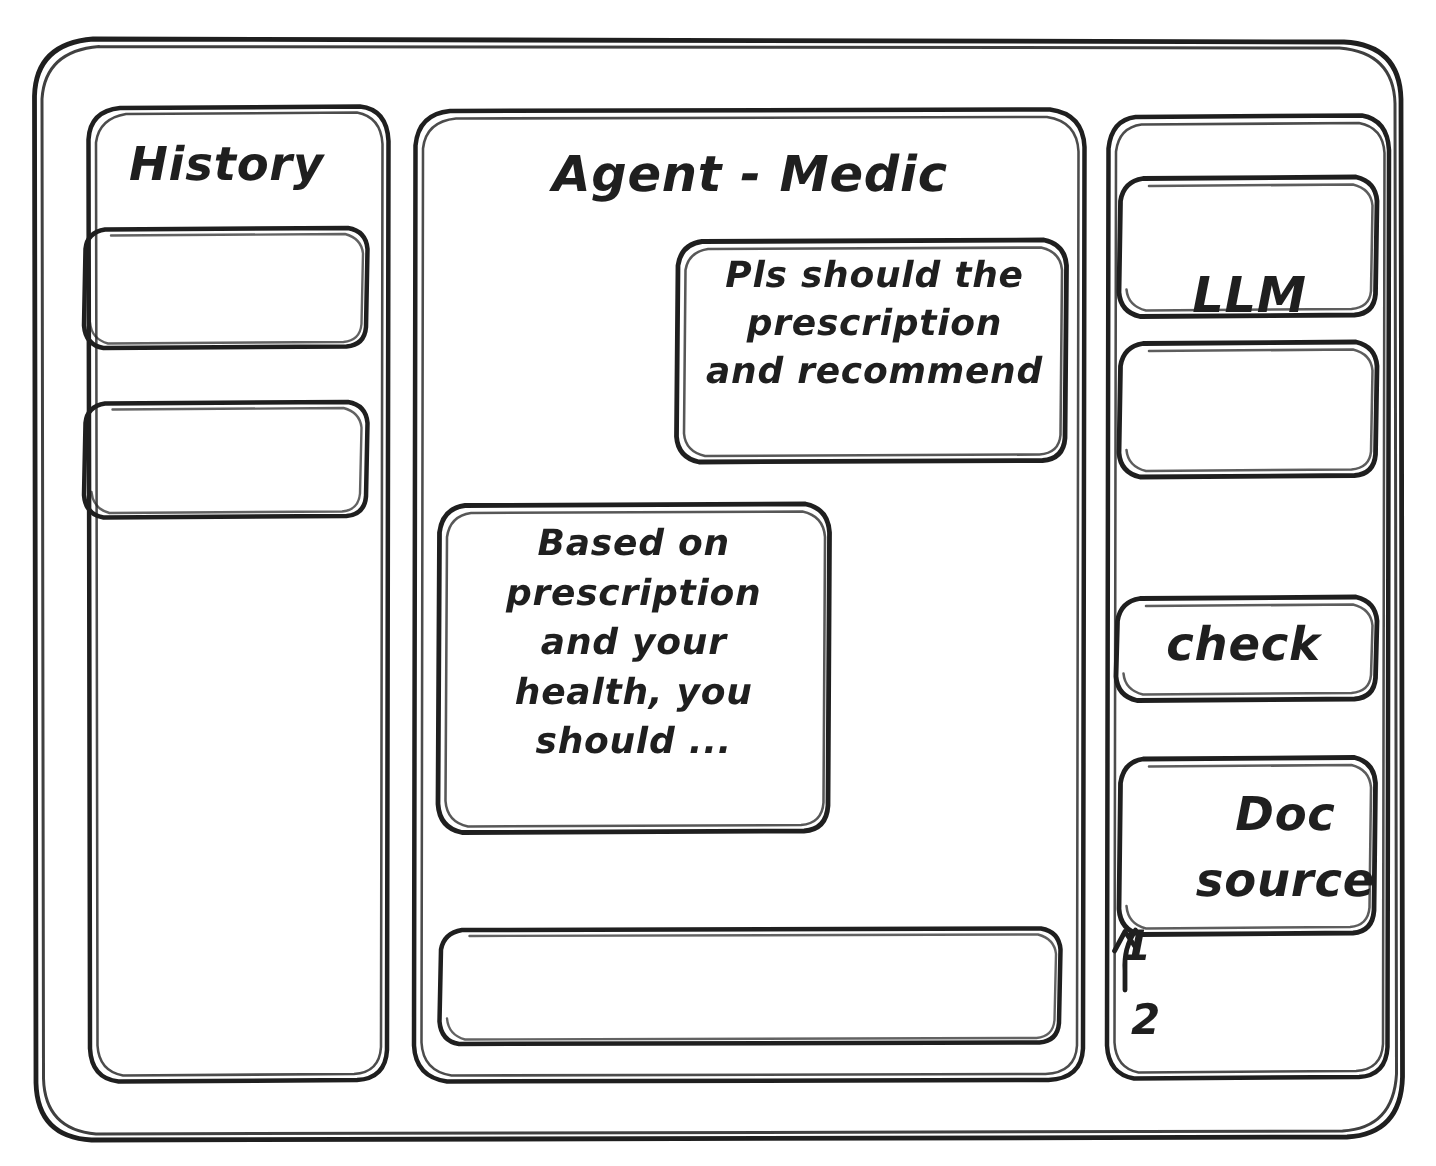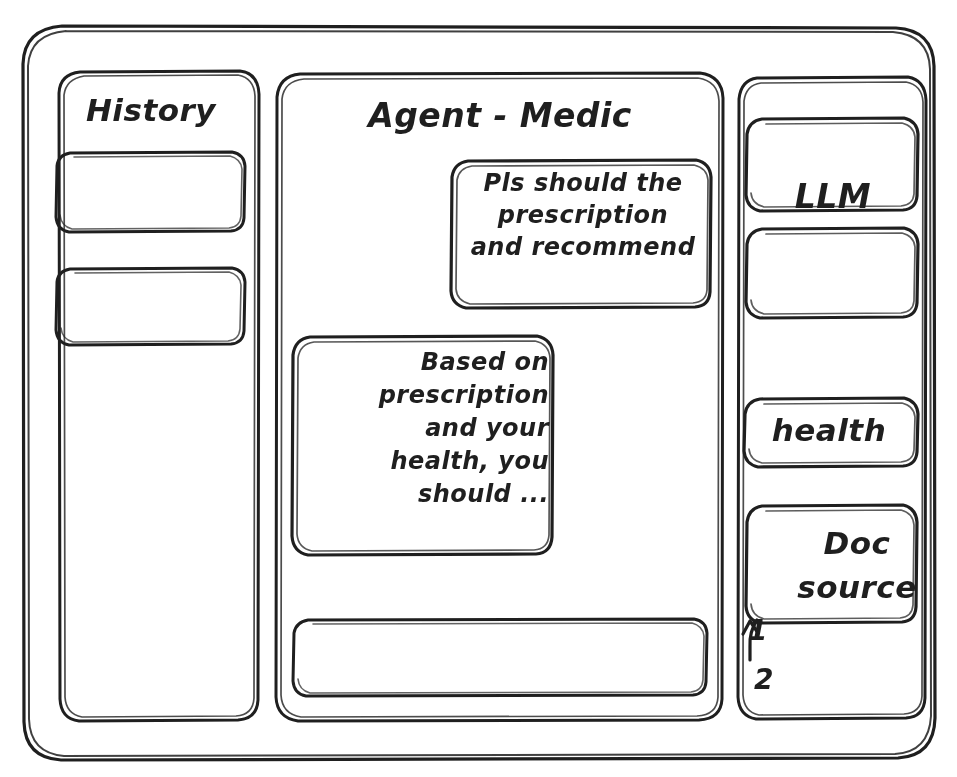--- a/index.html
+++ b/index.html
@@ -52,21 +52,21 @@
 
   #hist-title   { left: 58px;  top: 92px;  width: 186px; font-size: 31px; }
   #agent-title  { left: 290px; top: 96px;  width: 420px; font-size: 33px; }
 
   #bubble-user-txt {
     left: 458px; top: 168px; width: 250px;
     font-size: 24px; line-height: 1.33;
   }
   #bubble-bot-txt {
     left: 296px; top: 346px; width: 253px;
-    font-size: 24px; line-height: 1.37; text-align: right;
+    font-size: 24px; line-height: 1.37;
   }
 
   #tool-llm-txt     { left: 748px; top: 143px; width: 170px; font-size: 33px; margin-top: 34px; }
   #tool-ocr-txt     { left: 748px; top: 251px; width: 170px; font-size: 33px; }
   #tool-params-txt  { left: 745px; top: 412px; width: 168px; font-size: 31px; }
   #tool-doc-txt     { left: 746px; top: 521px; width: 166px; font-size: 31px; line-height: 1.42; padding-left: 28px; }
 
   #src-1 { left: 748px; top: 614px; width: 30px; font-size: 28px; text-align: left; }
   #src-2 { left: 754px; top: 663px; width: 30px; font-size: 28px; text-align: left; }
 </style>
@@ -158,21 +158,21 @@
 
   <div class="txt" id="bubble-bot-txt">Based on
 prescription
 and your
 health, you
 should ...</div>
 
   <div class="txt" id="tool-llm-txt">LLM</div>
 
 
-  <div class="txt" id="tool-params-txt">health</div>
+  <div class="txt" id="tool-params-txt">check</div>
 
   <div class="txt" id="tool-doc-txt">Doc
 source</div>
 
   <div class="txt" id="src-1">1</div>
 
   <div class="txt" id="src-2">2</div>
 
   <div class="hit" style="left:59px; top:71px; width:200px; height:650px;"></div>
 

